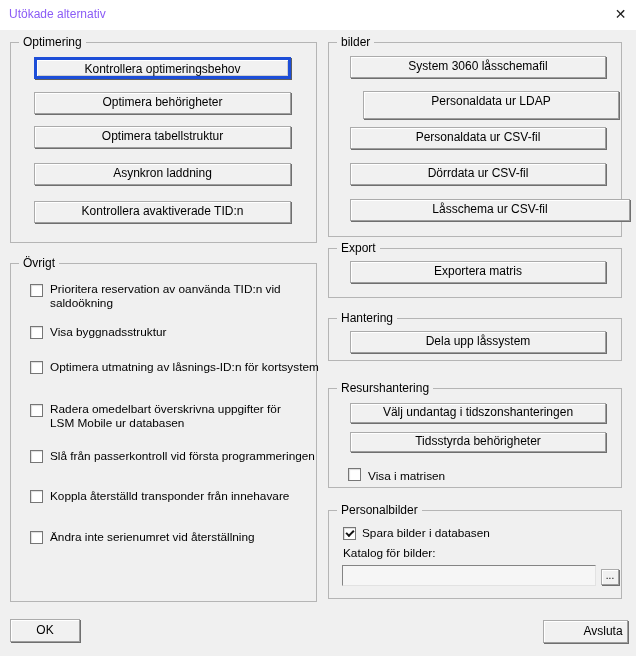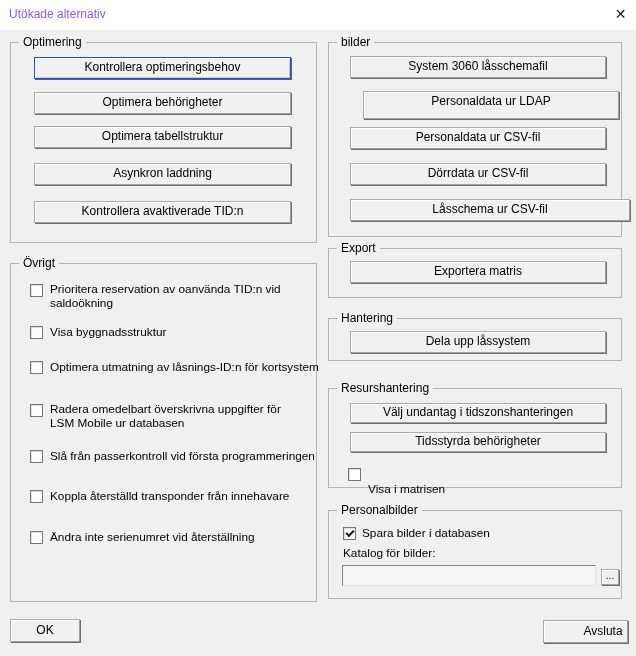--- a/index.html
+++ b/index.html
@@ -14,21 +14,21 @@
   .dlg-body{position:absolute;left:0;top:30px;width:636px;height:626px;background:#f0f0f0;}
   .group{position:absolute;border:1px solid #b5b5b5;box-sizing:border-box;}
   .glabel{position:absolute;top:-8px;left:8px;background:#f0f0f0;padding:0 4px;font-size:12px;line-height:15px;white-space:nowrap;}
   .btn{
     position:absolute;box-sizing:border-box;background:#f1f1f1;
     border:1px solid #9e9e9e;border-top-color:#ababab;border-left-color:#ababab;
     box-shadow:1px 1px 0 #6f6f6f, inset 1px 1px 0 #ffffff;
     text-align:center;font-size:12px;line-height:19px;cursor:default;white-space:nowrap;
   }
   .btn.default{
-    border:1px solid #1d4ed8;
+    border:3px solid #1d4ed8;
     box-shadow:1px 1px 0 #5e5e5e, inset 1px 1px 0 #ffffff, inset -1px -1px 0 #cfcfcf;
   }
   .cb{
     position:absolute;width:13px;height:13px;box-sizing:border-box;background:#ffffff;
     border:1px solid #767676;box-shadow:inset 1px 1px 1px rgba(0,0,0,0.14);cursor:default;
   }
   .cb.checked::after{
     content:"";position:absolute;left:2px;top:2px;width:6px;height:3px;
     border-left:2px solid #141414;border-bottom:2px solid #141414;transform:rotate(-45deg);
   }
@@ -104,21 +104,21 @@
     <span class="glabel">Hantering</span>
   </div>
   <div class="btn" style="left:350px;top:331px;width:256px;height:22px;">Dela upp låssystem</div>
 
   <div class="group" style="left:328px;top:388px;width:294px;height:100px;">
     <span class="glabel">Resurshantering</span>
   </div>
   <div class="btn" style="left:350px;top:403px;width:256px;height:20px;line-height:17px;">Välj undantag i tidszonshanteringen</div>
   <div class="btn" style="left:350px;top:432px;width:256px;height:20px;line-height:17px;">Tidsstyrda behörigheter</div>
   <span class="cb" style="left:348px;top:468px;"></span>
-  <span class="cblabel one" style="left:368px;top:482px;">Visa i matrisen</span>
+  <span class="cblabel one" style="left:368px;top:469px;">Visa i matrisen</span>
 
   <div class="group" style="left:328px;top:510px;width:294px;height:89px;">
     <span class="glabel">Personalbilder</span>
   </div>
   <span class="cb checked" style="left:343px;top:527px;"></span>
   <span class="cblabel one" style="left:362px;top:526px;">Spara bilder i databasen</span>
   <span class="cblabel one" style="left:343px;top:546px;">Katalog för bilder:</span>
   <input class="field" style="left: 342px; top: 565px; width: 254px; height: 21px;" value="">
   <div class="mini-btn" style="left:601px;top:569px;width:18px;height:16px;">...</div>
 

